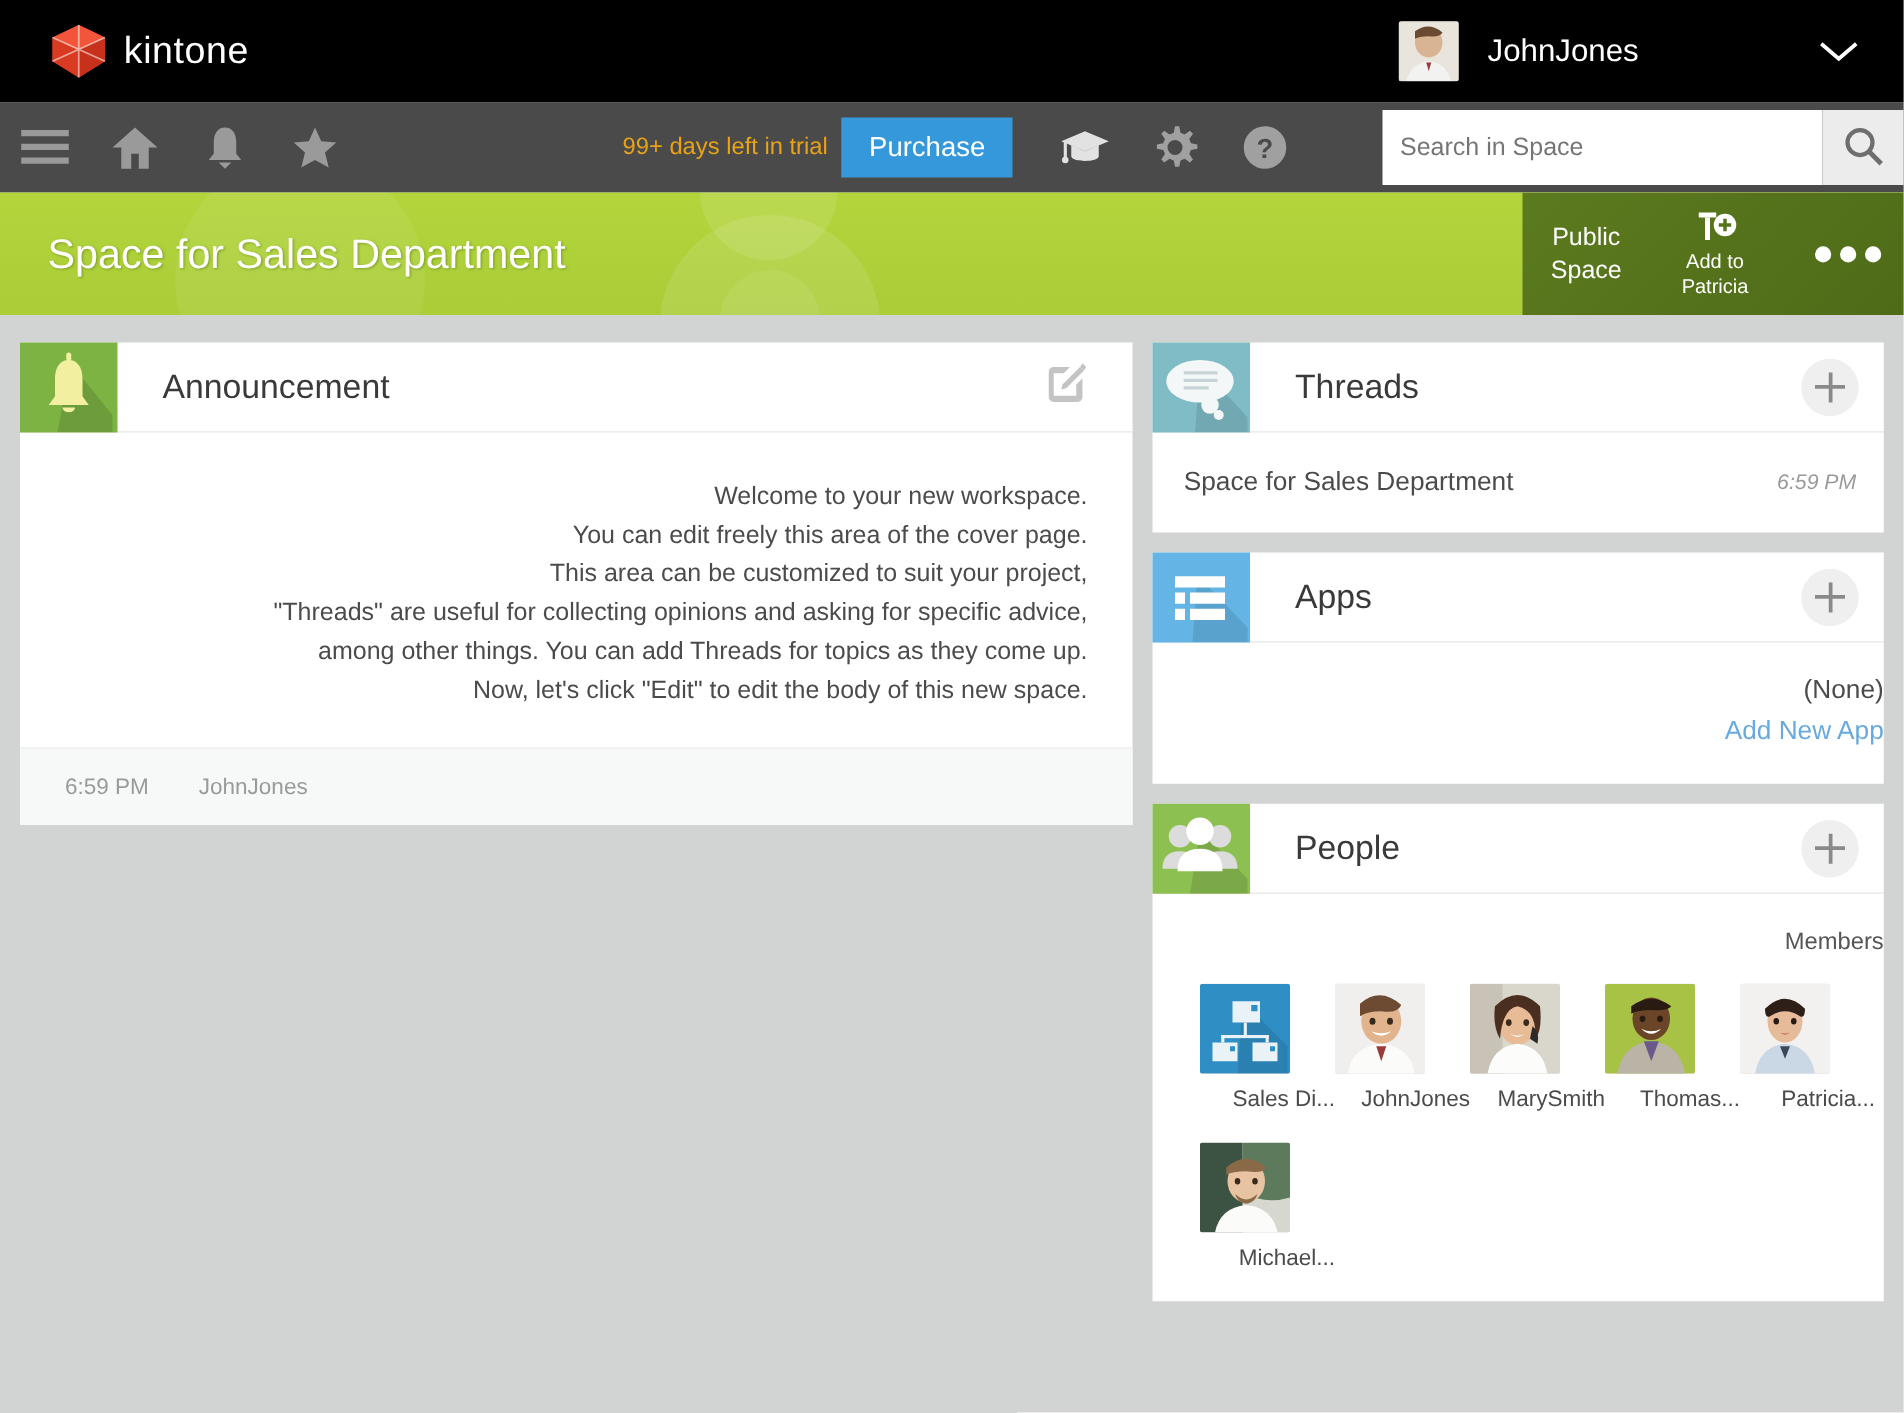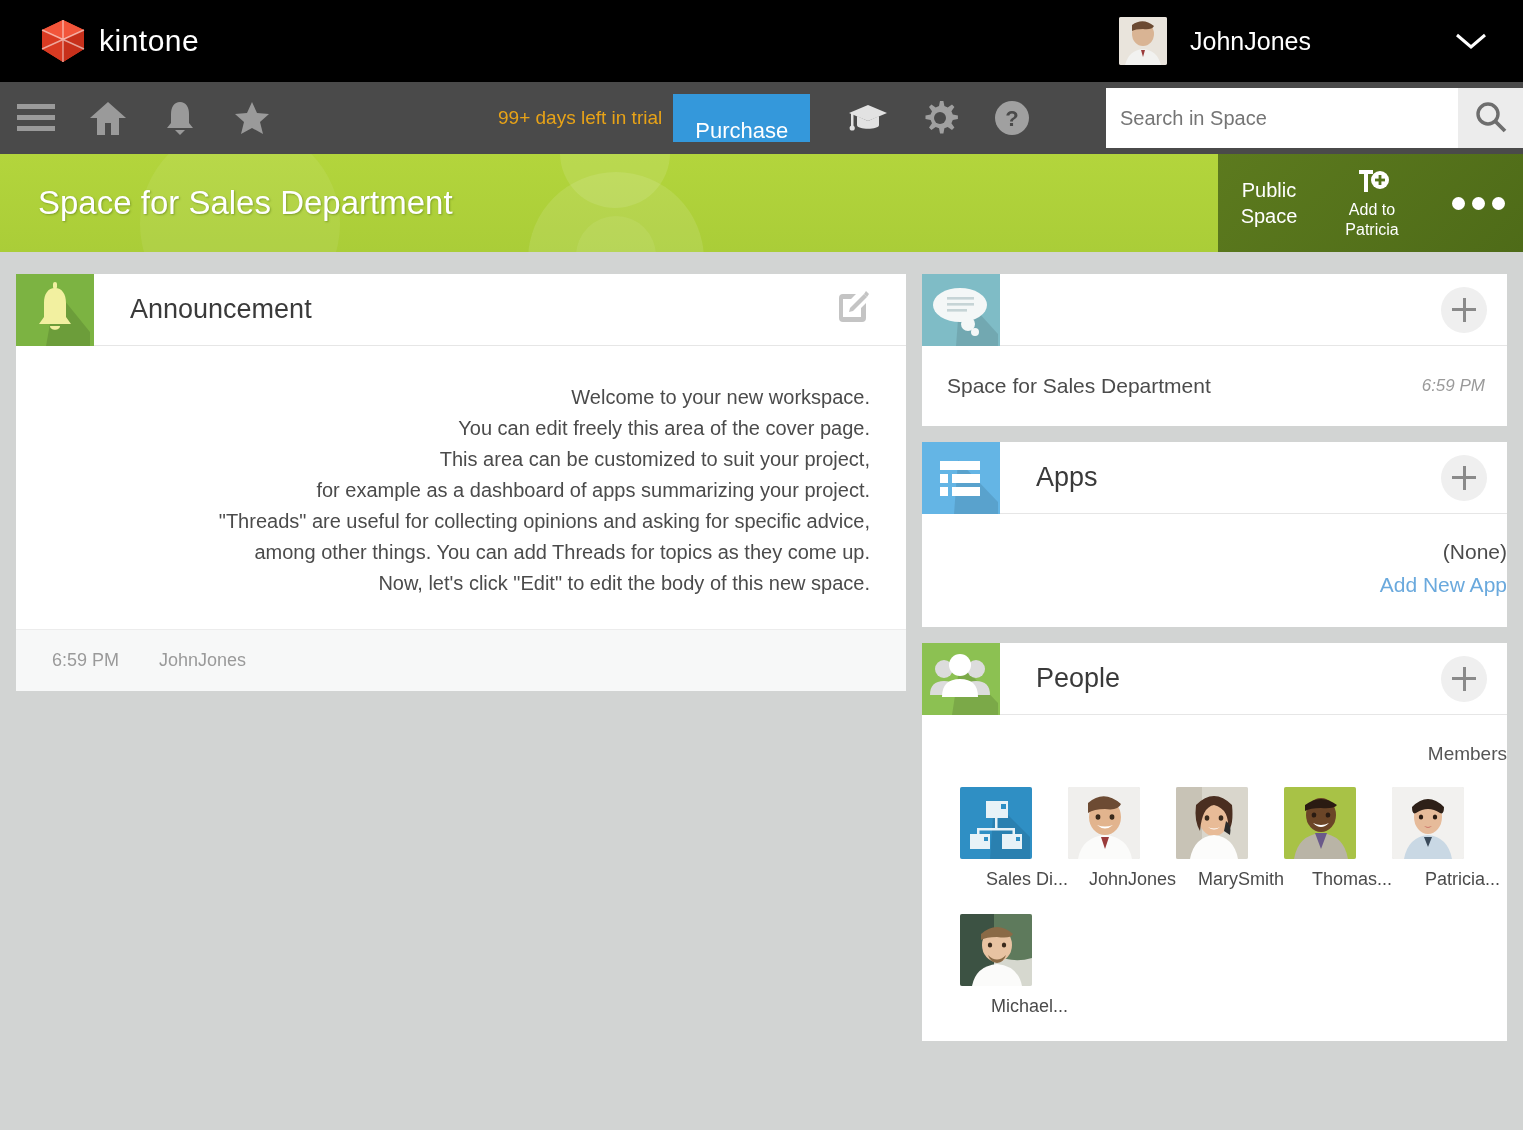--- a/index.html
+++ b/index.html
@@ -42,21 +42,21 @@
   .nav-ico {
     width: 72px; height: 72px; display: flex; align-items: center; justify-content: center;
     cursor: pointer;
   }
   .nav-ico svg { display: block; }
   .trial-text {
     color: #e8a317; font-size: 19px; margin-left: 210px; white-space: nowrap;
   }
   .purchase-btn {
     margin-left: 11px; background: #3498db; color: #fff; font-size: 22px;
-    padding: 13px 22px; height: 48px; line-height: 48px; cursor: pointer;
+    padding: 0 22px; height: 48px; line-height: 48px; cursor: pointer;
     white-space: nowrap;
   }
   .nav-right-icos { display: flex; margin-left: 22px; }
   .search-wrap {
     position: absolute; right: 0; top: 6px; height: 60px; display: flex;
   }
   .search-input {
     width: 352px; height: 60px; border: none; background: #ffffff;
     font-size: 20px; color: #888; padding-left: 14px; outline: none;
     font-family: "Liberation Sans", sans-serif;
@@ -324,21 +324,20 @@
               <polygon points="15,22 19,21 33,7 30,4 16,18" fill="#c4c4c4"></polygon>
               <polygon points="30,4 33,7 35,4 32,1" fill="#c4c4c4"></polygon>
             </svg>
           </span>
         </div>
 
         <div class="ann-body">
           <p>Welcome to your new workspace.</p>
           <p>You can edit freely this area of the cover page.</p>
           <p>This area can be customized to suit your project,</p>
-          <p>for example as a dashboard of apps summarizing your project.</p>
           <p>"Threads" are useful for collecting opinions and asking for specific advice,</p>
           <p>among other things. You can add Threads for topics as they come up.</p>
           <p>Now, let's click "Edit" to edit the body of this new space.</p>
         </div>
 
         <div class="ann-foot">
           <span>6:59 PM</span>
           <span class="who">JohnJones</span>
         </div>
       </div>
@@ -352,20 +351,21 @@
             <svg width="78" height="72" viewBox="0 0 78 72">
               <path d="M38 18 L76 60 L76 72 L34 72 Z" fill="rgba(0,0,0,0.10)"></path>
               <ellipse cx="38" cy="31" rx="27" ry="17" fill="#f4f7f7"></ellipse>
               <circle cx="46" cy="50" r="7" fill="#f4f7f7"></circle>
               <circle cx="53" cy="58" r="4" fill="#f4f7f7"></circle>
               <rect x="25" y="23" width="27" height="2.6" fill="#c6d4d6"></rect>
               <rect x="25" y="29" width="27" height="2.6" fill="#c6d4d6"></rect>
               <rect x="25" y="35" width="20" height="2.6" fill="#c6d4d6"></rect>
             </svg>
           </span>
+          <span class="card-title">Threads</span>
           <span class="plus-btn"></span>
         </div>
         <div class="thread-row">
           <span class="thread-name">Space for Sales Department</span>
           <span class="thread-time">6:59 PM</span>
         </div>
       </div>
 
       <div class="sp16"></div>
 

